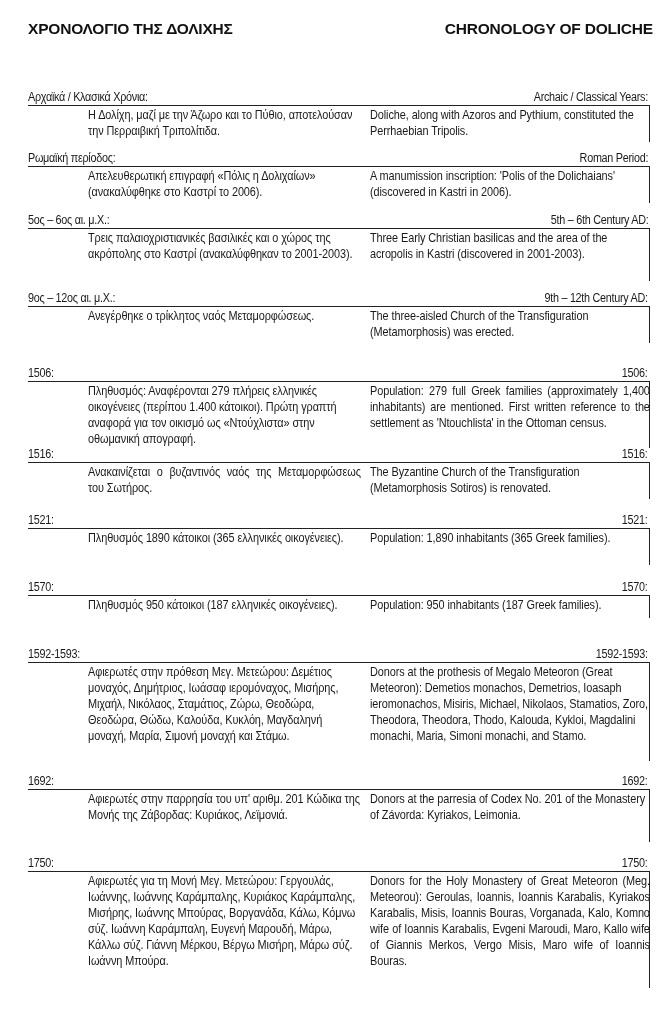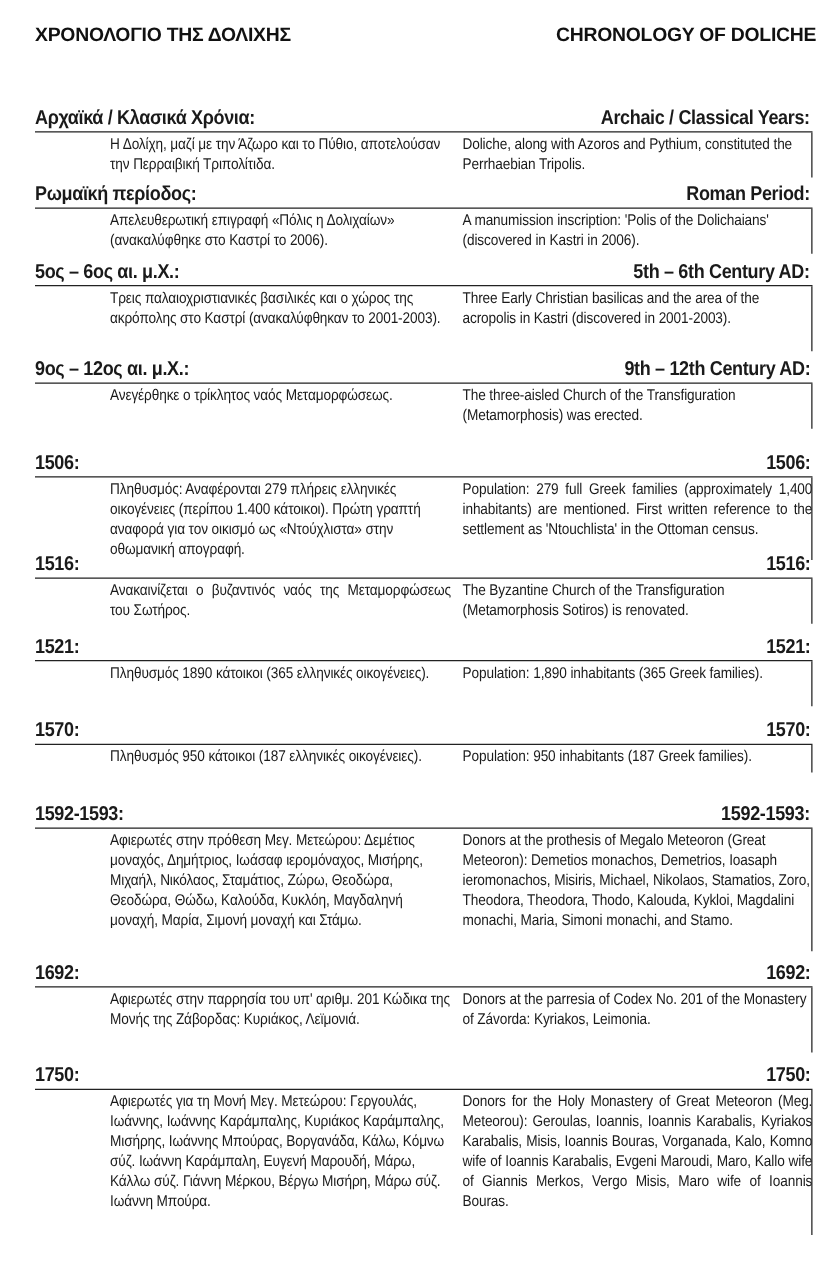--- a/index.html
+++ b/index.html
@@ -11,21 +11,21 @@
     position: absolute; top: 20px; font-weight: bold; font-size: 15.5px;
     letter-spacing: -0.2px; color: #111;
   }
   .title.gr { left: 28px; }
   .title.en { right: 16px; }
   .doc { position: absolute; left: 0; top: 0; width: 669px; }
   .section { position: absolute; left: 0; width: 669px; }
   .hdr {
     position: absolute; left: 28px; width: 622px; height: 15px;
     border-bottom: 1.3px solid #222;
-    font-weight: bold; font-size: 16px; letter-spacing: -0.3px;
+    font-weight: normal; font-size: 12px; letter-spacing: -0.3px;
     transform-origin: left; 
   }
   .hdr .l { position: absolute; left: 0; bottom: 1px; transform: scaleX(0.9); transform-origin: left; white-space: nowrap; }
   .hdr .r { position: absolute; right: 2px; bottom: 1px; transform: scaleX(0.9); transform-origin: right; white-space: nowrap; }
   .body {
     position: absolute; left: 0; top: 16px; width: 669px;
   }
   .col {
     position: absolute; top: 1px; font-size: 12.4px; line-height: 16px;
     transform: scaleX(0.88); transform-origin: left top; letter-spacing: -0.1px;

